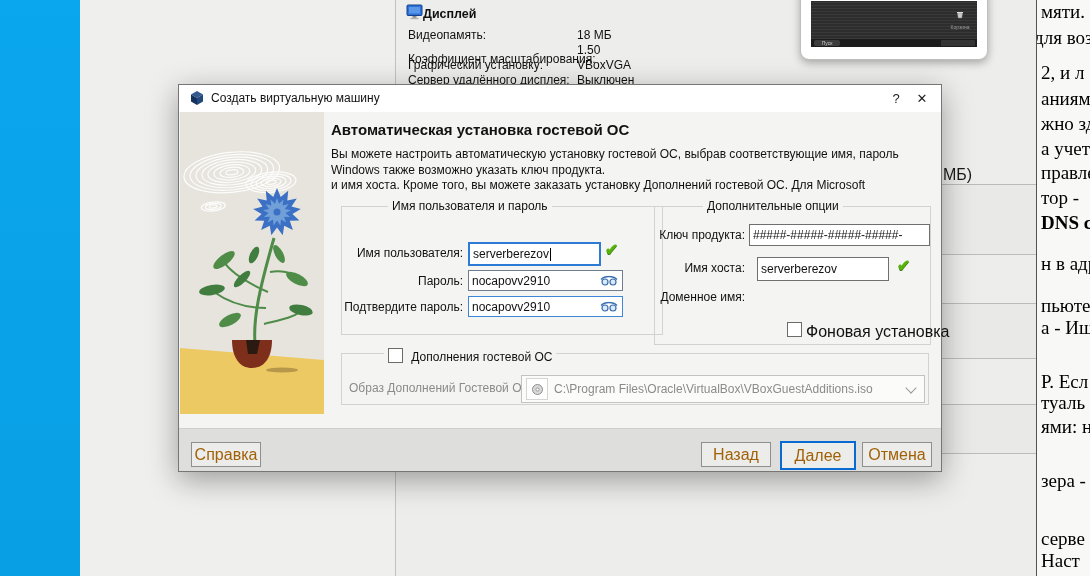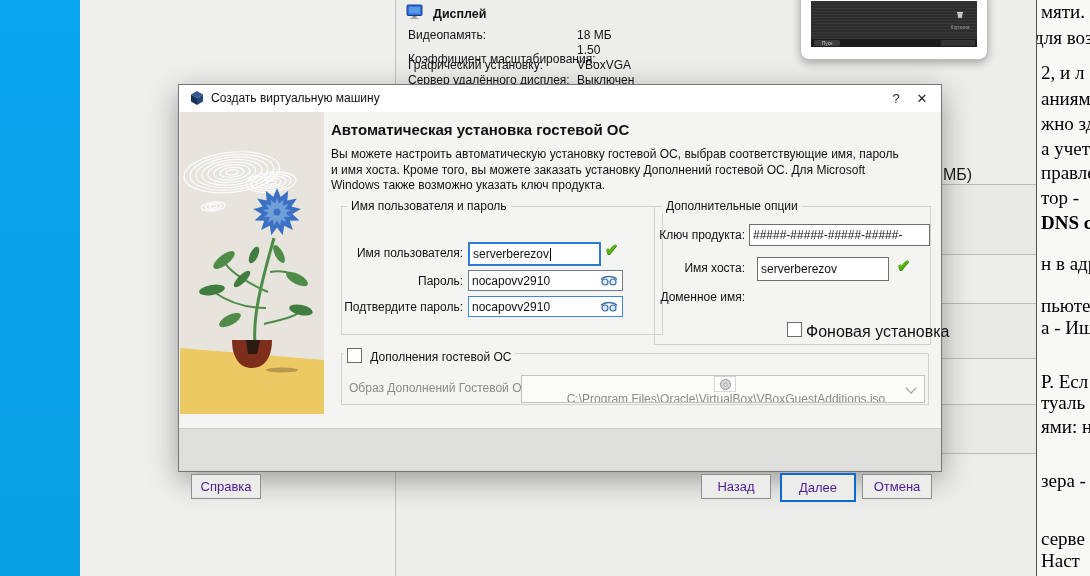--- a/index.html
+++ b/index.html
@@ -9,21 +9,21 @@
 
   
   .desktop-strip{left:0;top:0;width:80px;height:576px;background:linear-gradient(180deg,#0aa6ee,#099fe4);}
   .bg-panel{left:395px;top:0;width:641px;height:576px;background:#ededec;
             border-left:1px solid #c2c2c1;}
   .panel-sep{left:546px;width:95px;height:1px;background:#b3b3b2;opacity:.85;}
   .panel-band{left:546px;width:95px;background:#e5e5e4;opacity:.55;}
   .mb-clip{left:547px;top:166px;font-size:16px;color:#1a1a1a;}
 
   .display-section{left:10px;top:4px;width:380px;font-size:12px;}
-  .display-head{position:absolute;left:0;top:0;display:flex;align-items:center;gap:10px;}
+  .display-head{position:absolute;left:0;top:0;display:flex;align-items:center;}
   .display-title{font-weight:bold;font-size:12.5px;}
   .disp-row{position:absolute;left:2px;white-space:nowrap;}
   .disp-val{position:absolute;left:171px;white-space:nowrap;}
 
   
   .vm-thumb{left:800px;top:-14px;width:186px;height:72px;background:#fff;border:1px solid #bfbfbe;
             border-radius:9px;box-shadow:0 3px 8px rgba(0,0,0,.3);}
   .vm-screen{position:absolute;left:10px;top:14px;width:166px;height:38px;background:#2d2d2d;
              background-image:repeating-linear-gradient(0deg,rgba(255,255,255,.06) 0 1px,rgba(0,0,0,0) 1px 3px);}
   .vm-taskbar{position:absolute;left:10px;top:52px;width:166px;height:8px;background:#1c1c1c;}
@@ -49,44 +49,44 @@
   .tb-btn{position:absolute;top:0;width:22px;height:27px;line-height:27px;text-align:center;
           font-size:13px;color:#222;cursor:default;}
   .tb-help{right:34px;} .tb-close{right:8px;}
 
   .illustration{position:absolute;left:1px;top:27px;width:144px;height:302px;}
 
   .heading{position:absolute;left:152px;top:36px;font-size:15px;font-weight:bold;text-align:center;}
   .desc{position:absolute;left:152px;top:62px;width:600px;font-size:12px;line-height:15.5px;}
 
   .groupbox{position:absolute;border:1px solid #d2d2d1;}
-  .grouptitle{position:absolute;background:#f4f4f3;padding:0 4px;font-size:12px;white-space:nowrap;}
+  .grouptitle{position:absolute;background:#f4f4f3;padding:0 4px;font-size:12px;white-space:nowrap;margin-left:41px;}
   .flabel{position:absolute;font-size:12px;text-align:right;white-space:nowrap;}
   .field{position:absolute;background:#fff;font-size:12px;display:flex;align-items:center;
          padding-left:3px;white-space:nowrap;overflow:hidden;}
   .field .txt{flex:0 0 auto;}
   .caret{display:inline-block;width:1px;height:13px;background:#000;margin-left:1px;}
   .eye{position:absolute;right:4px;top:50%;transform:translateY(-50%);width:18px;height:11px;}
   .vcheck{position:absolute;font-size:16px;color:#57b30c;font-weight:bold;
           text-shadow:0 1px 0 #2f7a06;}
   .cbox{position:absolute;width:13px;height:13px;background:#fff;border:1px solid #6b6b6a;}
   .cblabel{position:absolute;font-size:16px;white-space:nowrap;}
   .dimlabel{position:absolute;font-size:12px;color:#8b8b8a;white-space:nowrap;}
 
-  .combo{position:absolute;background:#fbfbfa;border:1px solid #c2c2c1;display:flex;align-items:center;flex-direction:column;}
+  .combo{position:absolute;background:#fbfbfa;border:1px solid #c2c2c1;display:flex;align-items:center;}
   .combo .disc-cell{width:20px;height:20px;background:#fff;border:1px solid #d5d5d4;margin-left:4px;
                     display:flex;align-items:center;justify-content:center;}
   .combo .ctxt{font-size:12px;color:#8b8b8a;margin-left:6px;white-space:nowrap;overflow:hidden;}
   .combo .chev{position:absolute;right:9px;top:8px;width:7px;height:7px;border-right:1.5px solid #9a9a99;
                border-bottom:1.5px solid #9a9a99;transform:rotate(45deg);}
 
   .footer{position:absolute;left:0;bottom:0;width:100%;height:42px;background:#dededd;
           border-top:1px solid #cdcdcc;}
-  .btn{position:absolute;height:23px;background:#ececeb;border:1px solid #8f8f8e;font-size:13px;
-       display:flex;align-items:center;justify-content:center;color:#4c1d95;margin-top:32px;}
+  .btn{position:absolute;height:23px;background:#ececeb;border:1px solid #8f8f8e;font-size:16px;
+       display:flex;align-items:center;justify-content:center;color:#a16207;}
   .btn.default{border:2px solid #0a6ad4;height:25px;}
 </style>
 </head>
 <body>
 
 <div class="screen">
 
   <div class="abs desktop-strip"></div>
 
   <div class="abs bg-panel">
@@ -226,22 +226,22 @@
           <ellipse cx="102" cy="258" rx="16" ry="2.5" fill="rgba(60,40,20,.3)"></ellipse>
           <path d="M52,228 L92,228 C92,246 84,256 72,256 C60,256 52,246 52,228 Z" fill="#7e2f1c"></path>
           <polygon points="66,228 80,228 77,242 68,242" fill="#2a1a12"></polygon>
         </g>
       </svg>
     </div>
 
     <div class="heading">Автоматическая установка гостевой ОС</div>
     <div class="desc">
       <div>Вы можете настроить автоматическую установку гостевой ОС, выбрав соответствующие имя, пароль</div>
+      <div>Windows также возможно указать ключ продукта.</div>
       <div>и имя хоста. Кроме того, вы можете заказать установку Дополнений гостевой ОС. Для Microsoft</div>
-      <div>Windows также возможно указать ключ продукта.</div>
     </div>
 
     <div class="groupbox" style="left:162px;top:121px;width:320px;height:127px"></div>
     <span class="grouptitle" style="left:168px;top:114px">Имя пользователя и пароль</span>
 
     <span class="flabel" style="left:146px;top:161px;width:138px">Имя пользователя:</span>
     <div class="field" style="left:289px;top:157px;width:126px;height:20px;border:2px solid #2d7bd5">
       <span class="txt">serverberezov</span>
         <span class="caret"></span>
     </div>

